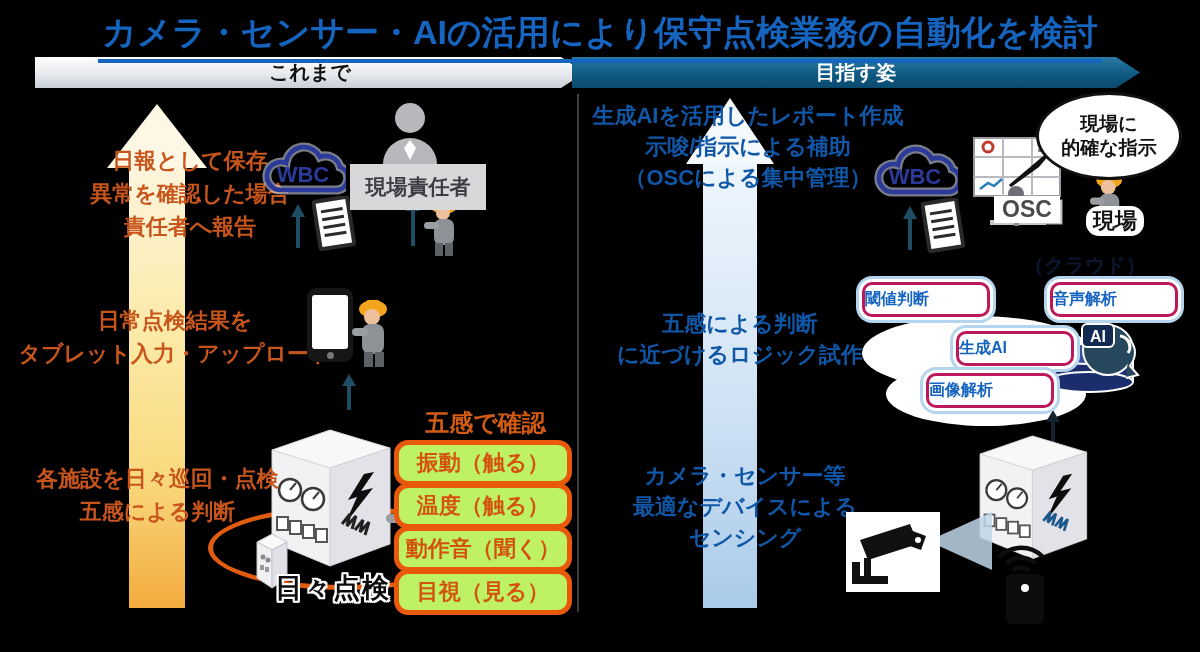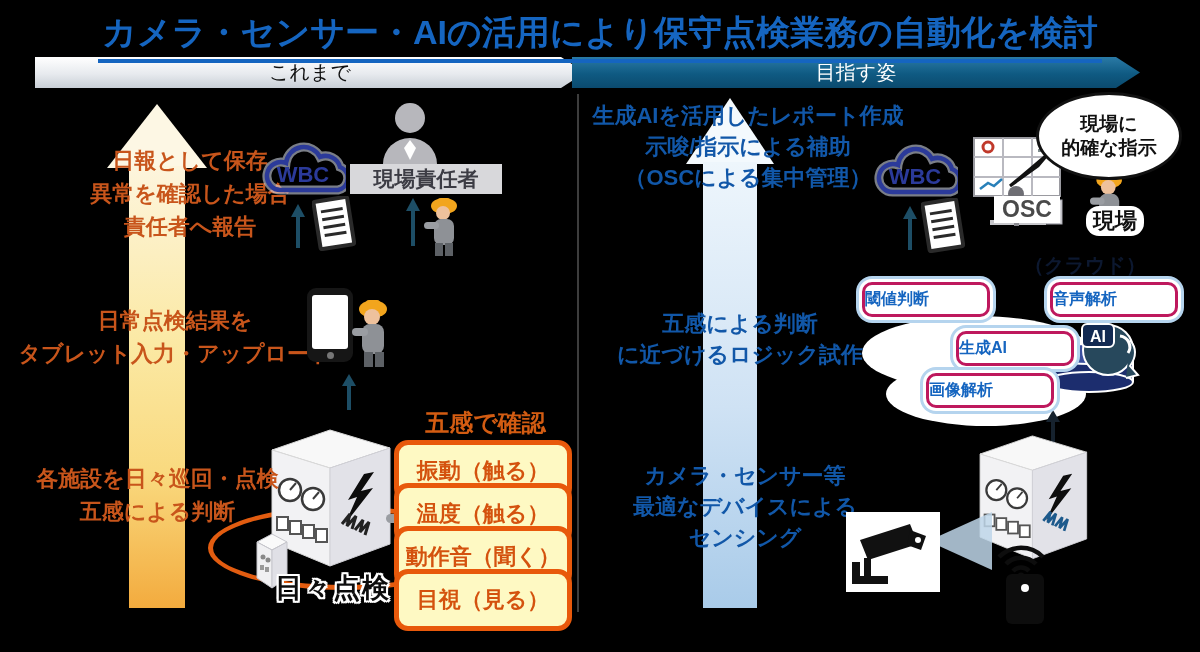--- a/index.html
+++ b/index.html
@@ -5,53 +5,53 @@
   html,body{margin:0;padding:0;background:#000;}
   #stage{position:relative;width:1200px;height:652px;background:#000;overflow:hidden;
          font-family:"Liberation Sans","DejaVu Sans",sans-serif;}
   .abs{position:absolute;}
   
   .title-wrap{left:0;right:0;top:10px;text-align:center;z-index:9;text-decoration:underline;}
   .title-text{display:inline-block;font-size:34px;font-weight:bold;color:#1565c0;
       border-bottom:4px solid #1565c0;padding:0 4px 3px 4px;letter-spacing:0px;white-space:nowrap;}
   
   .banner{top:57px;height:31px;display:flex;align-items:center;justify-content:center;
-      font-size:20px;font-weight:normal;z-index:5;
+      font-size:20px;font-weight:bold;z-index:5;
       clip-path:polygon(0 0,calc(100% - 24px) 0,100% 50%,calc(100% - 24px) 100%,0 100%);}
   .banner-past{left:35px;width:550px;color:#101010;
       background:linear-gradient(180deg,#ffffff 0%,#e7eaee 55%,#c9cfd6 100%);}
   .banner-future{left:572px;width:568px;color:#ffffff;
       background:linear-gradient(180deg,#2a7aa6 0%,#0f5a82 55%,#0b4a6e 100%);}
   .divider{left:577px;top:94px;width:2px;height:518px;background:#3d3d3d;z-index:1;}
   
   .arrowhead{clip-path:polygon(50% 0,100% 100%,0 100%);z-index:0;}
   .ah-left{left:107px;top:104px;width:100px;height:64px;background:#fdf7e4;}
   .ab-left{left:129px;top:166px;width:56px;height:442px;z-index:0;
       background:linear-gradient(180deg,#fdf5dd 0%,#fbe9a4 40%,#f9d97e 70%,#f3ab3e 100%);}
   .ah-right{left:686px;top:98px;width:88px;height:66px;background:#f3f9fd;}
   .ab-right{left:703px;top:162px;width:54px;height:446px;z-index:0;
       background:linear-gradient(180deg,#eef6fc 0%,#cfe2f4 55%,#a9cbe9 100%);}
   
   .otext{color:#c8551b;font-weight:bold;font-size:22px;line-height:33px;text-align:center;z-index:4;}
   .btext{color:#1157a8;font-weight:bold;font-size:22px;line-height:31px;text-align:center;z-index:4;}
   .otext span,.btext span{display:block;white-space:nowrap;}
   
-  .obox{left:394px;width:168px;background:#fef9c3;border:5px solid #e8590b;border-radius:14px;
-      color:#d4520e;font-weight:bold;font-size:22px;text-align:center;padding:11px 0;z-index:6;white-space:nowrap;}
+  .obox{left:394px;width:168px;background:#bef264;border:5px solid #e8590b;border-radius:14px;
+      color:#d4520e;font-weight:bold;font-size:22px;text-align:center;padding:3px 0;z-index:6;white-space:nowrap;}
   .senses-header{left:398px;top:407px;width:175px;text-align:center;color:#d35c12;
       font-size:24px;font-weight:bold;z-index:6;}
   
   .bbox{background:#fff;border:3px solid #be185d;border-radius:10px;color:#1565c0;
       font-weight:bold;font-size:16px;padding:4px 0;z-index:7;white-space:nowrap;
       box-shadow:0 0 0 3px #ffffff,0 0 0 6px #b5d4ee;}
   .blob{background:#fff;border-radius:50%;z-index:3;}
   
   .chip{background:#fff;color:#111;font-weight:bold;text-align:center;z-index:8;}
-  .manager-label{left:350px;top:164px;width:152px;background:#d8d8db;color:#3c3c44;
-      font-size:21px;font-weight:bold;text-align:center;padding:1px 0;z-index:6;}
+  .manager-label{left:350px;top:164px;width:136px;background:#d8d8db;color:#3c3c44;
+      font-size:21px;font-weight:bold;text-align:center;padding:9px 0;z-index:6;}
   .daily-label{left:248px;top:570px;width:170px;font-size:27px;font-weight:bold;color:#0d0d0d;
       text-align:center;letter-spacing:2px;z-index:8;
       text-shadow:-2px -2px 0 #fff,2px -2px 0 #fff,-2px 2px 0 #fff,2px 2px 0 #fff,0 -2px 0 #fff,0 2px 0 #fff,-2px 0 0 #fff,2px 0 0 #fff;}
   .cloud-note{left:1010px;top:252px;width:150px;text-align:center;color:#0c1830;
       font-size:20px;font-weight:bold;z-index:2;white-space:nowrap;}
   
   .bubble{left:1036px;top:92px;width:140px;height:82px;background:#fff;border:3px solid #111;
       border-radius:50%;display:flex;flex-direction:column;align-items:center;justify-content:center;
       z-index:9;}
   .bubble span{display:block;color:#111;font-size:19px;font-weight:bold;line-height:24px;white-space:nowrap;}

